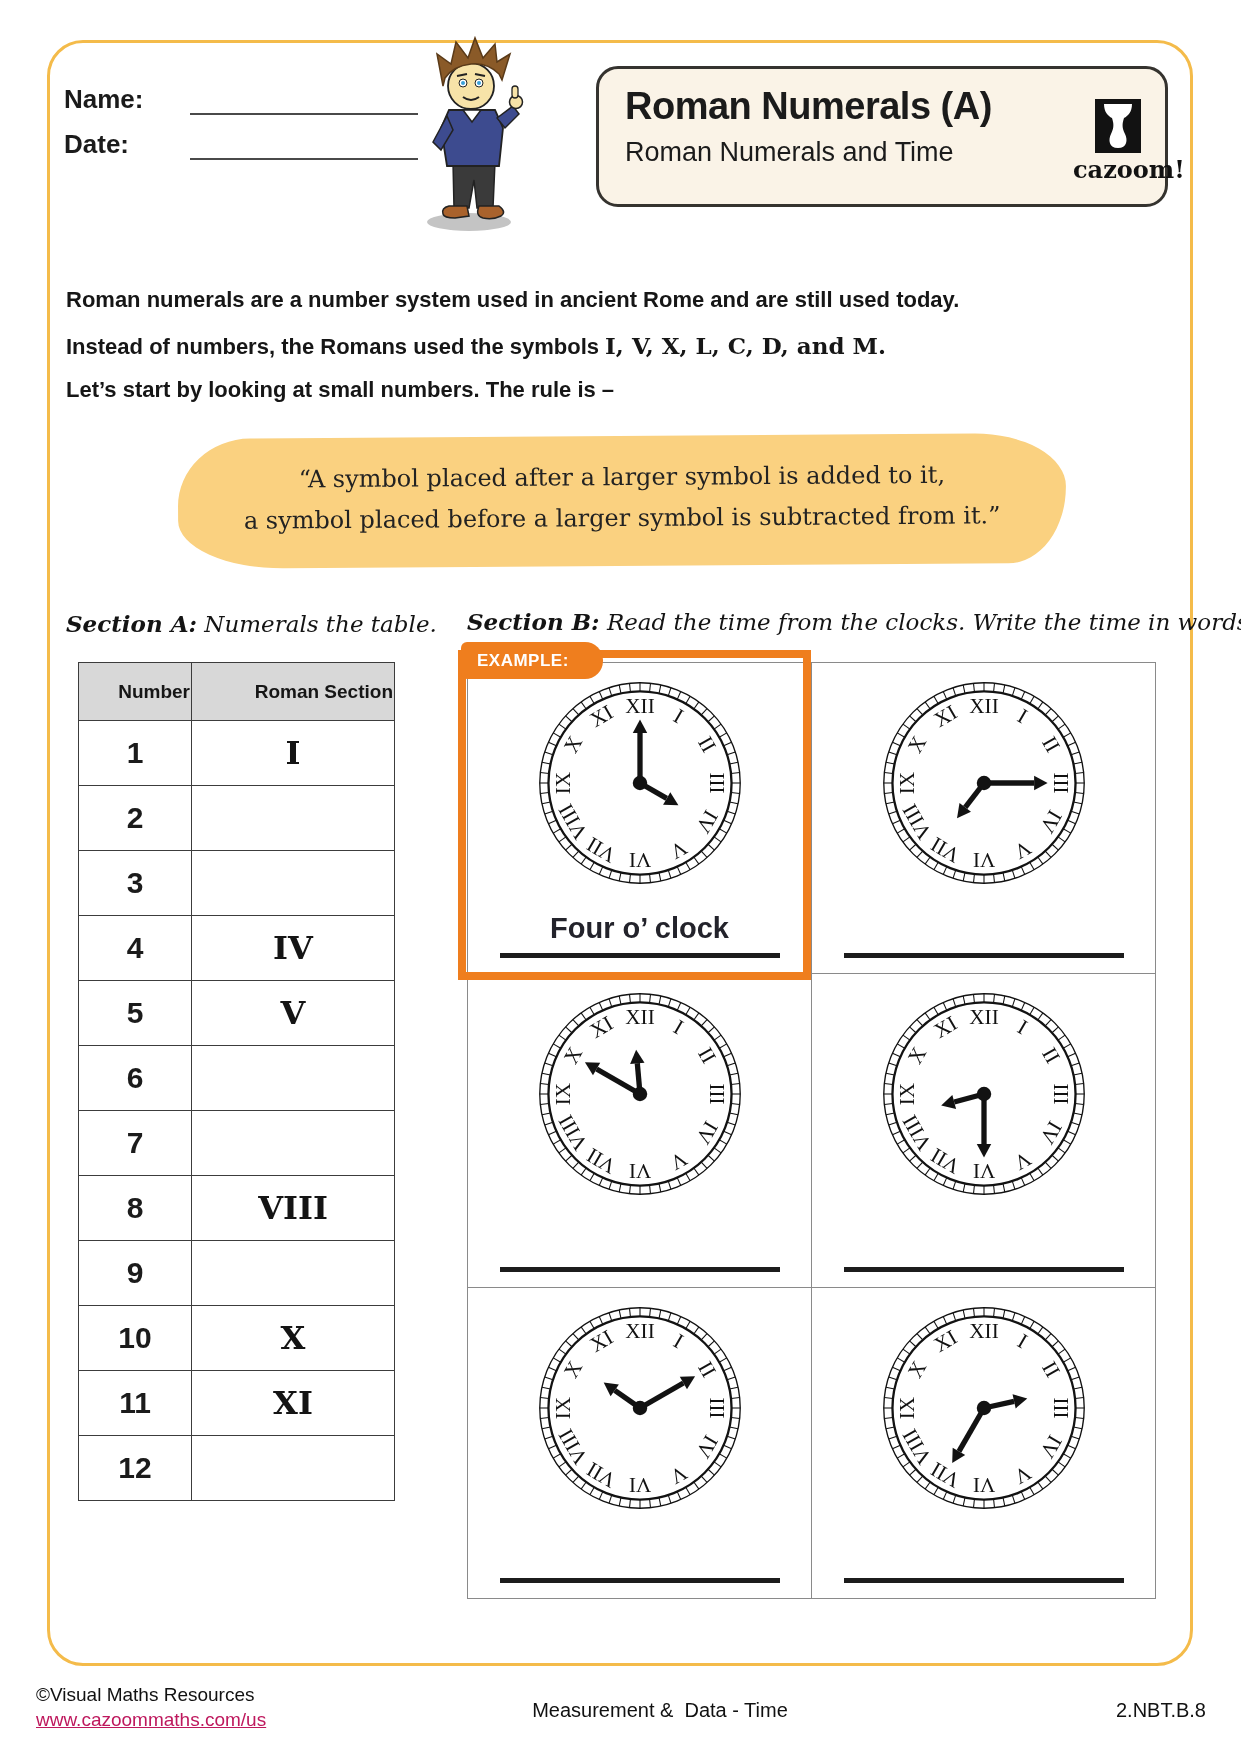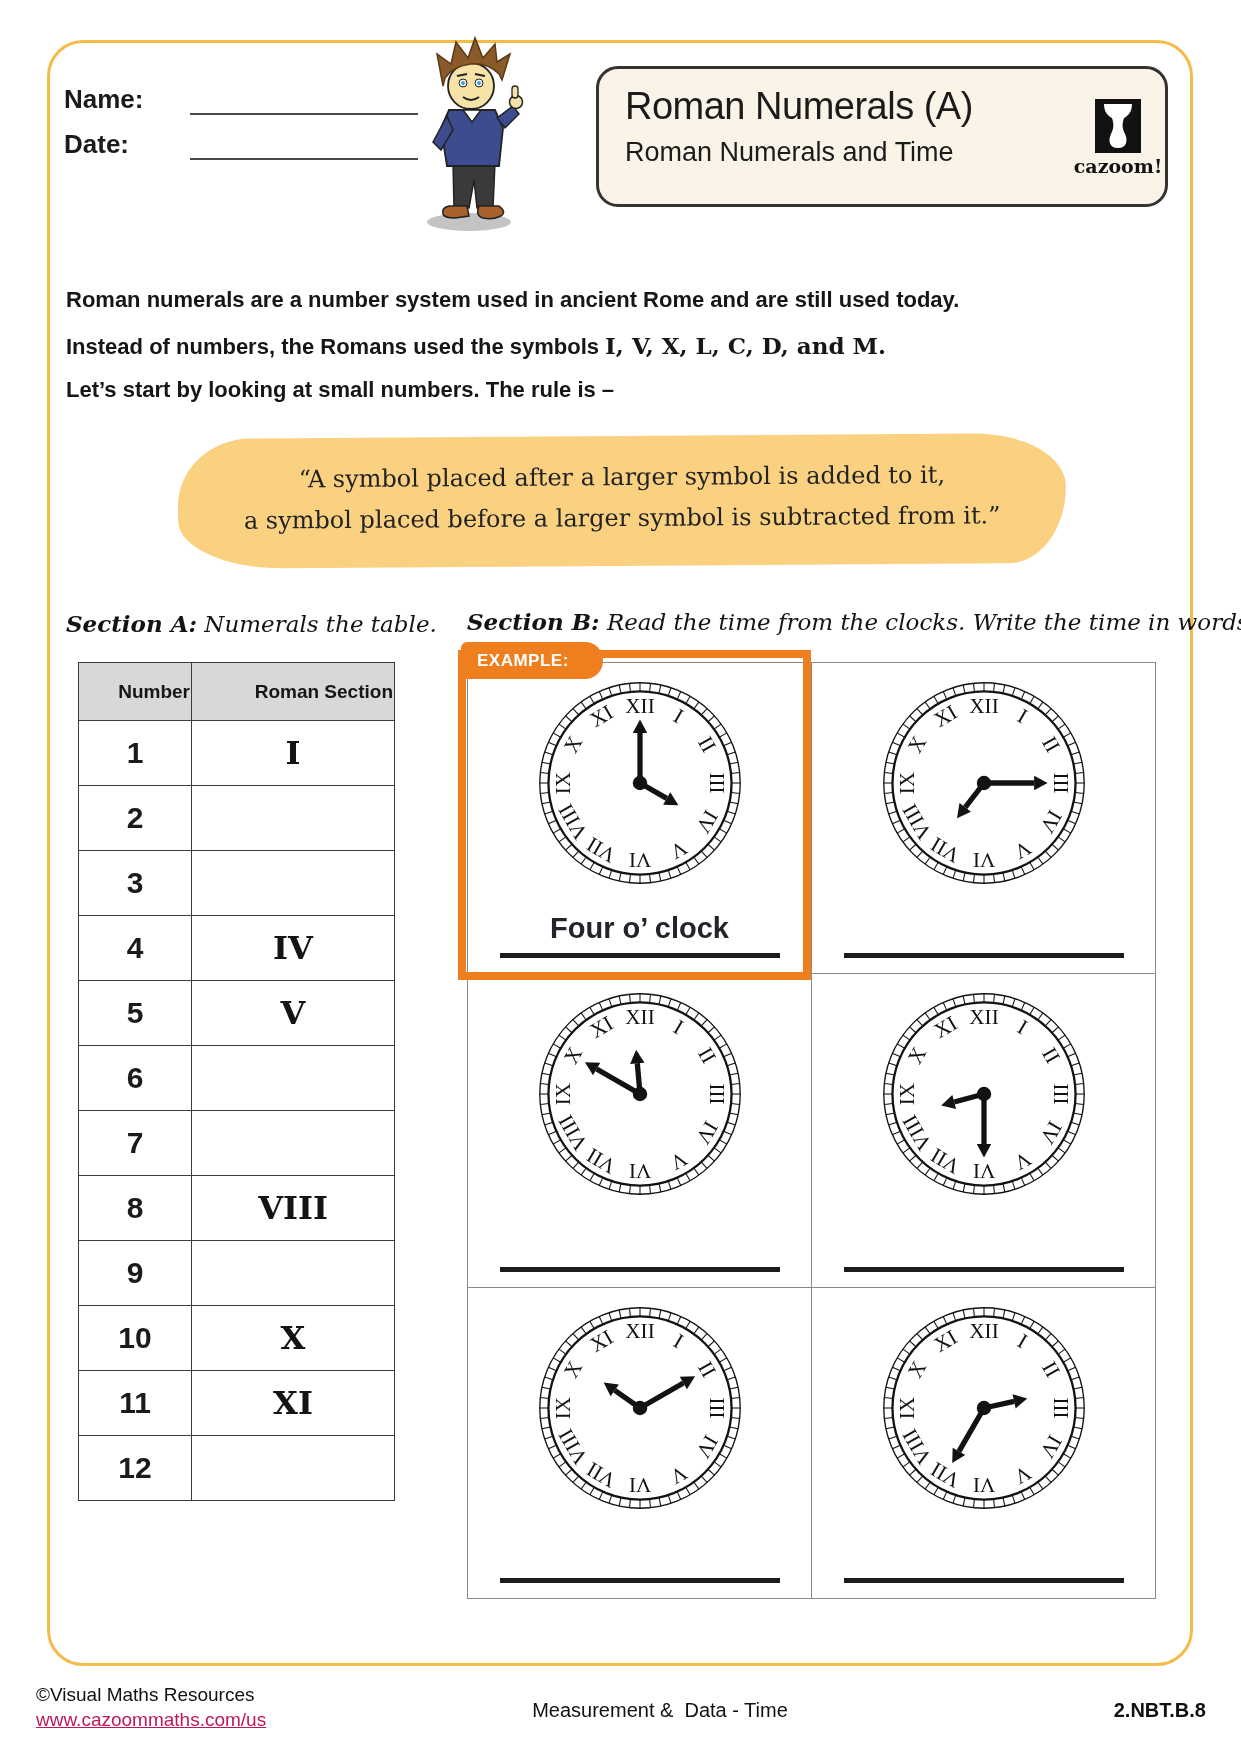--- a/index.html
+++ b/index.html
@@ -16,26 +16,26 @@
   .write-line{position:absolute;height:0;border-bottom:2px solid #4a4a4a;}
   .name-line{left:190px;top:113px;width:228px;}
   .date-line{left:190px;top:158px;width:228px;}
 
   
   .mascot{position:absolute;left:413px;top:34px;width:120px;height:200px;}
 
   
   .header-box{position:absolute;left:596px;top:66px;width:572px;height:141px;
               background:#FAF3E7;border:3px solid #35332f;border-radius:22px;box-sizing:border-box;}
-  .header-title{position:absolute;left:26px;top:16px;font-size:38px;font-weight:normal;color:#1b1b1b;letter-spacing:-0.5px;}
+  .header-title{position:absolute;left:26px;top:16px;font-size:38px;font-weight:bold;color:#1b1b1b;letter-spacing:-0.5px;}
   .header-subtitle{position:absolute;left:26px;top:68px;font-size:27px;font-weight:normal;color:#1b1b1b;}
   .logo{position:absolute;left:488px;top:30px;width:62px;height:76px;}
   .logo-square{position:absolute;left:8px;top:0;width:46px;height:54px;}
   .logo-text{position:absolute;left:-14px;top:56px;width:90px;text-align:center;
-             font-family:"DejaVu Serif",serif;font-weight:bold;font-size:19px;color:#121212;}
+             font-family:"DejaVu Serif",serif;font-weight:bold;font-size:24px;color:#121212;}
 
   
   .intro-line{position:absolute;left:66px;font-size:22px;font-weight:bold;color:#161616;white-space:nowrap;}
   .intro-1{top:287px;}
   .intro-2{top:332px;}
   .intro-3{top:377px;}
   .serif-sym{font-family:"DejaVu Serif",serif;font-weight:bold;font-size:23px;}
 
   
   .quote-blob{position:absolute;left:178px;top:436px;width:888px;height:130px;background:#FAD180;
@@ -76,21 +76,21 @@
   .example-border{position:absolute;left:458px;top:650px;width:353px;height:330px;
                   border:8px solid #EF7E1E;box-sizing:border-box;pointer-events:none;}
   .example-tab{position:absolute;left:461px;top:642px;width:142px;height:37px;background:#EF7E1E;
                border-radius:6px 18px 18px 6px;color:#ffffff;font-weight:bold;font-size:17px;
                line-height:37px;padding-left:16px;box-sizing:border-box;letter-spacing:0.5px;}
 
   
   .footer-copy{position:absolute;left:36px;top:1684px;font-size:19px;color:#111;}
   .footer-link{position:absolute;left:36px;top:1709px;font-size:19px;color:#be185d;text-decoration:underline;cursor:pointer;}
   .footer-center{position:absolute;left:380px;top:1699px;width:560px;text-align:center;font-size:20px;color:#111;white-space:pre;}
-  .footer-right{position:absolute;left:1000px;top:1699px;width:206px;text-align:right;font-size:20px;color:#111;font-weight:bold;}
+  .footer-right{position:absolute;left:1000px;top:1699px;width:206px;text-align:right;font-size:20px;color:#111;}
 </style>
 </head>
 <body>
 
 <div id="canvas">
 
   <div class="page-border"></div>
 
   <div class="field-label name-label">Name:</div>
   <div class="write-line name-line"></div>

